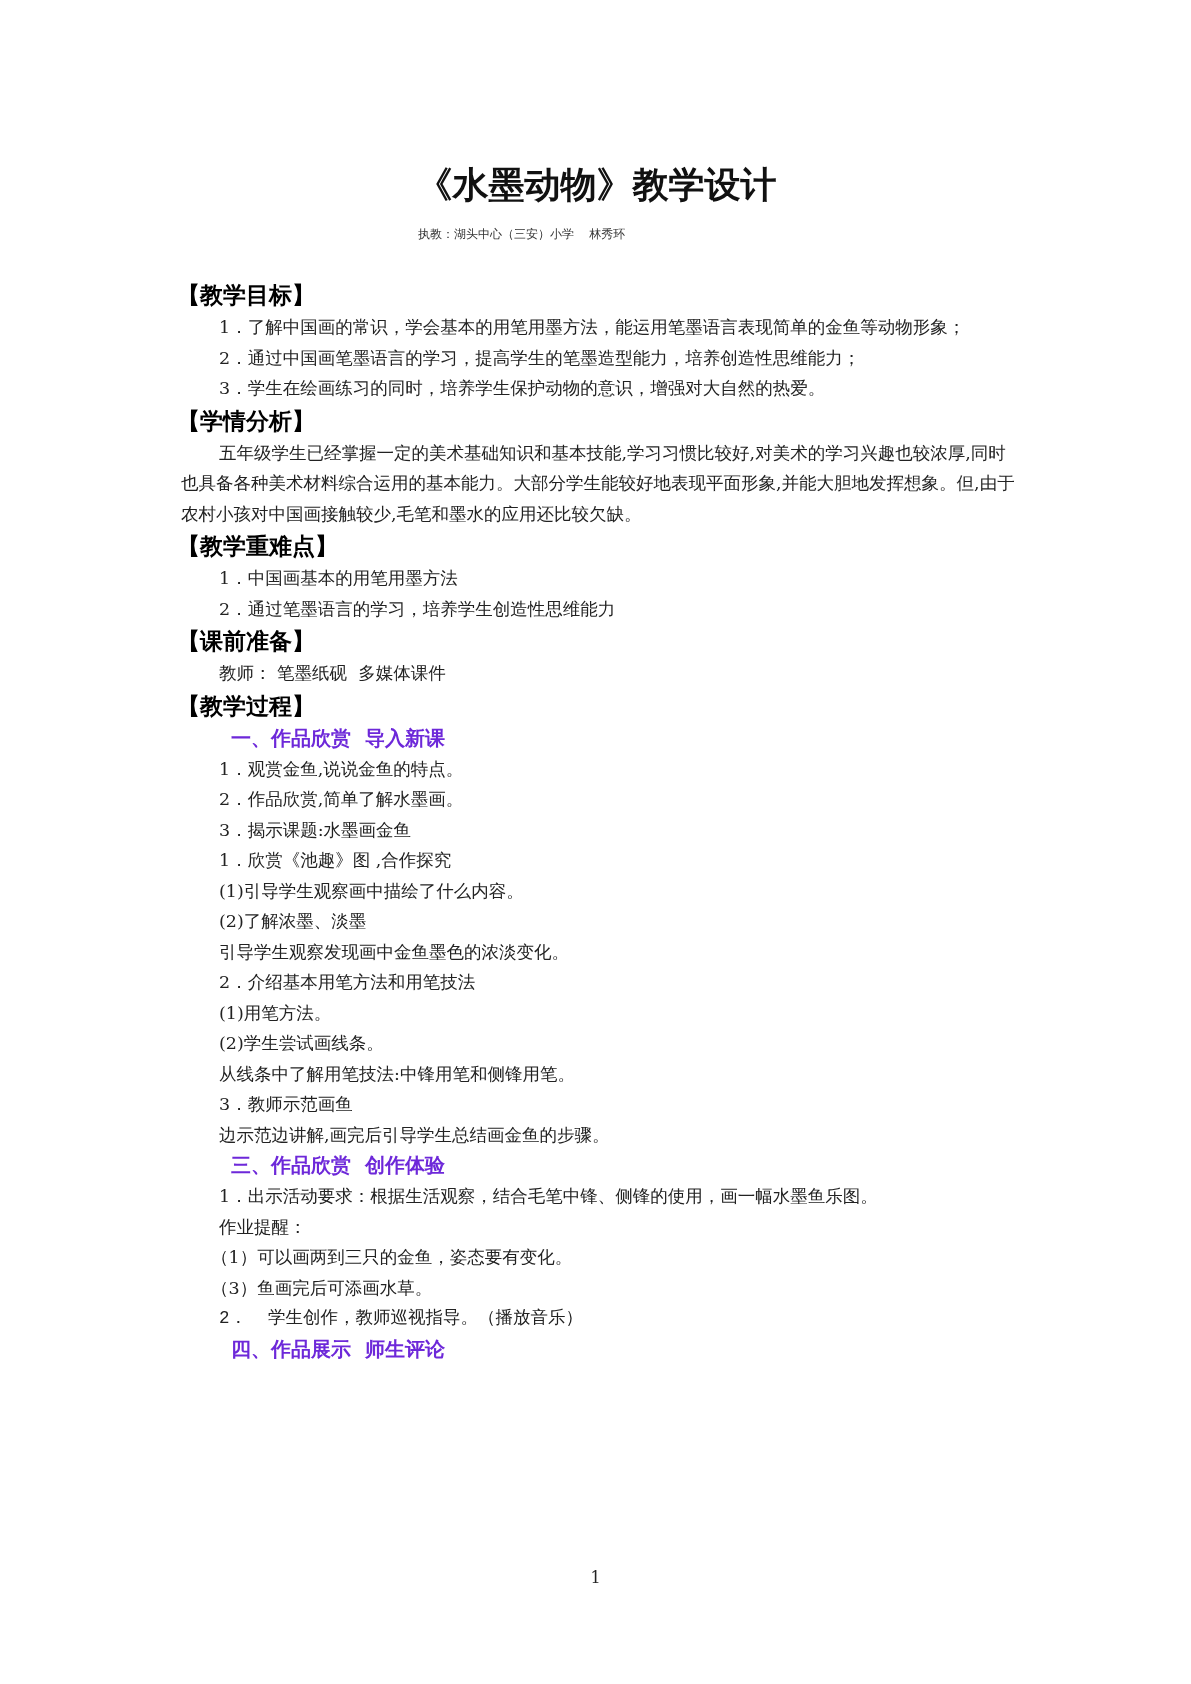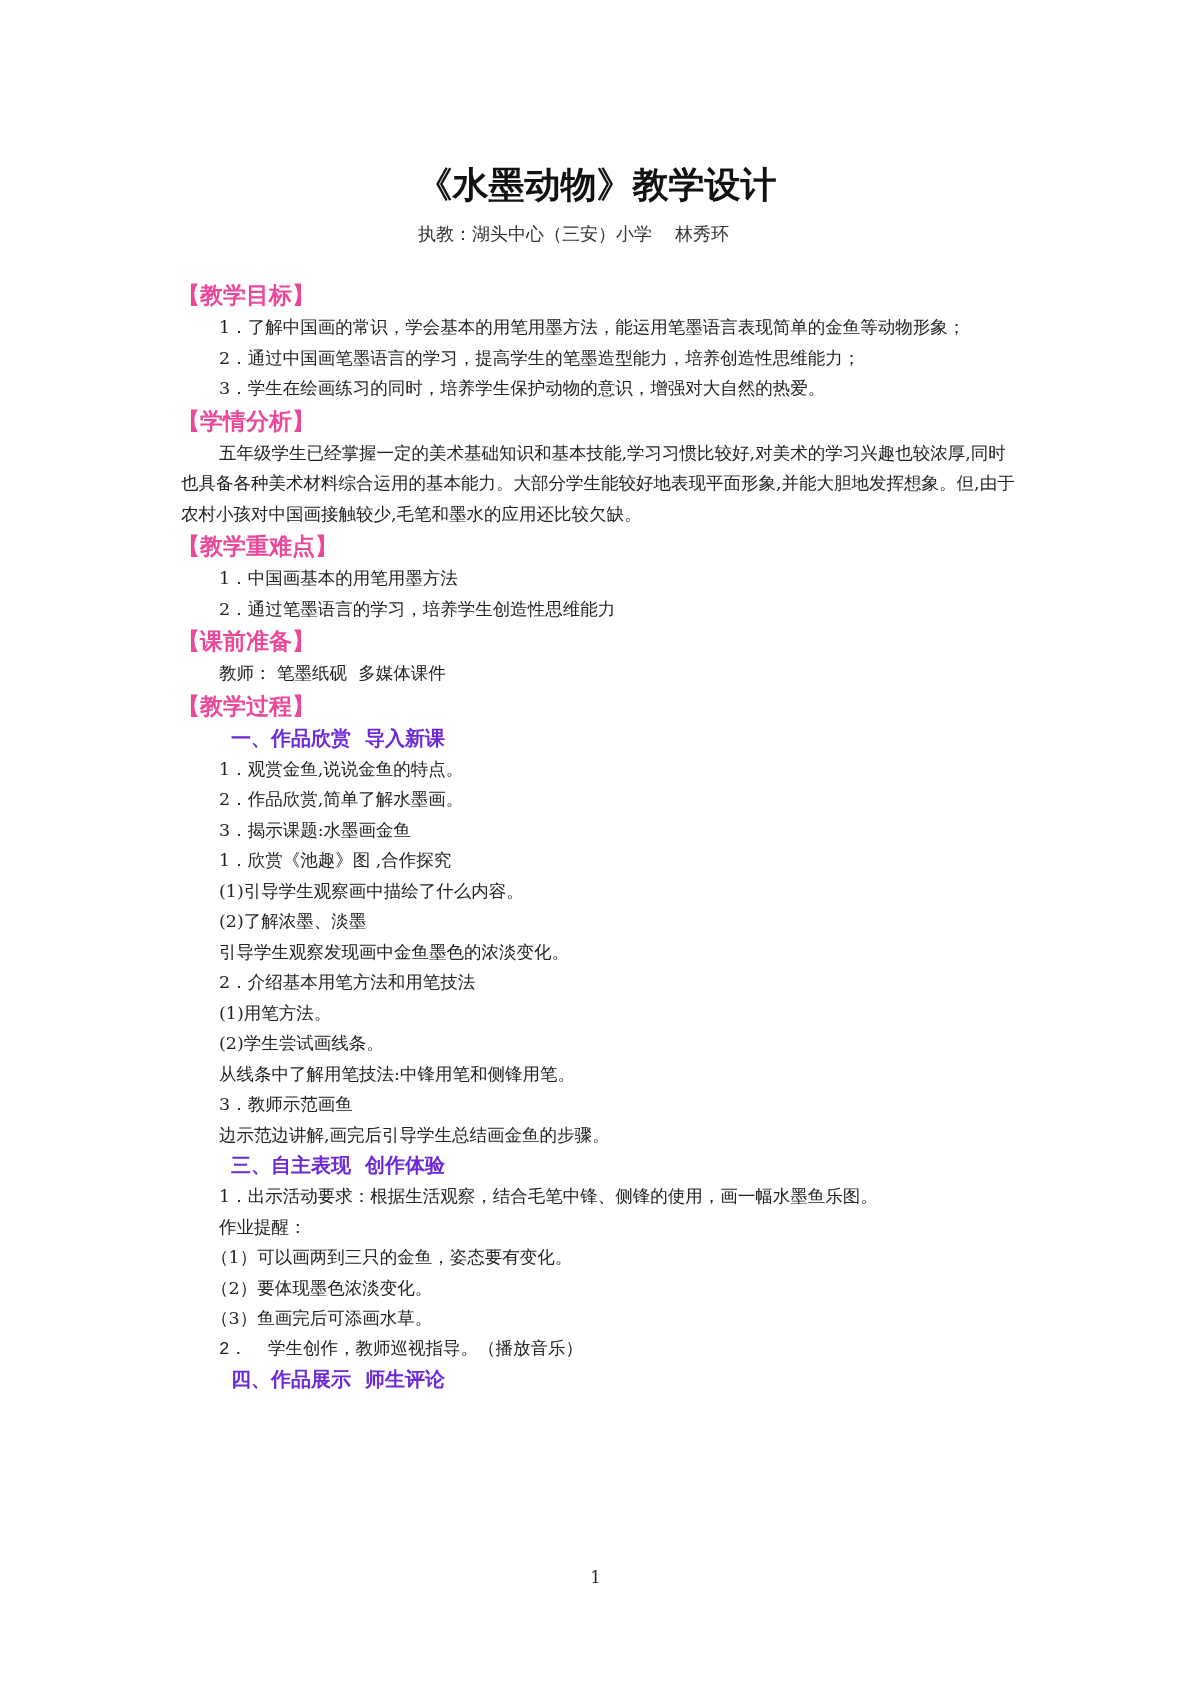--- a/index.html
+++ b/index.html
@@ -2,24 +2,24 @@
 <html><head>
 <meta charset="utf-8">
 <style>
   html, body { margin: 0; padding: 0; background: #ffffff; }
   body { width: 1191px; height: 1684px; position: relative; overflow: hidden;
          font-family: "DejaVu Serif", "Liberation Serif", serif; color: #1a1a1a; }
   .page { position: absolute; left: 0; top: 0; width: 1191px; height: 1684px; }
   .title { position: absolute; left: 1px; width: 1191px; top: 160px; text-align: center;
            font-family: "DejaVu Sans", "Liberation Sans", sans-serif; font-weight: bold;
            font-size: 36px; line-height: 50px; color: #111; }
-  .byline { position: absolute; left: 418px; top: 220px; font-size: 18px; line-height: 28px; color: #333; white-space: pre; }
+  .byline { position: absolute; left: 418px; top: 220px; font-size: 12px; line-height: 28px; color: #333; white-space: pre; }
   .content { position: absolute; left: 181px; top: 278px; width: 840px; }
   .sec { font-family: "DejaVu Sans", "Liberation Sans", sans-serif; font-weight: bold;
-         font-size: 23px; line-height: 34px; height: 34px; color: #ec4899; margin-left: -4px; }
+         font-size: 23px; line-height: 34px; height: 34px; color: #000000; margin-left: -4px; }
   .p { font-size: 17.5px; line-height: 30.5px; color: #222; }
   .ind { padding-left: 38px; }
   .first { text-indent: 38px; }
   .sub { font-family: "DejaVu Sans", "Liberation Sans", sans-serif; font-weight: bold;
          font-size: 20px; line-height: 31px; color: #6d28d9; padding-left: 50px; }
   .pageno { position: absolute; left: 0; width: 1191px; top: 1568px; text-align: center; font-size: 16px; color: #222; }
 </style>
 </head>
 <body>
 
@@ -55,25 +55,24 @@
     <div class="p ind">(1)引导学生观察画中描绘了什么内容。</div>
     <div class="p ind">(2)了解浓墨、淡墨</div>
     <div class="p ind">引导学生观察发现画中金鱼墨色的浓淡变化。</div>
     <div class="p ind">2．介绍基本用笔方法和用笔技法</div>
     <div class="p ind">(1)用笔方法。</div>
     <div class="p ind">(2)学生尝试画线条。</div>
     <div class="p ind">从线条中了解用笔技法:中锋用笔和侧锋用笔。</div>
     <div class="p ind">3．教师示范画鱼</div>
     <div class="p ind">边示范边讲解,画完后引导学生总结画金鱼的步骤。</div>
 
-    <div class="sub" style="white-space:pre;">三、自主表现  创作体验</div>
+    <div class="sub" style="white-space:pre;">三、作品欣赏  创作体验</div>
     <div class="p ind">1．出示活动要求：根据生活观察，结合毛笔中锋、侧锋的使用，画一幅水墨鱼乐图。</div>
     <div class="p ind">作业提醒：</div>
     <div class="p ind" style="padding-left:30px;">（1）可以画两到三只的金鱼，姿态要有变化。</div>
-    <div class="p ind" style="padding-left:30px;">（2）要体现墨色浓淡变化。</div>
     <div class="p ind" style="padding-left:30px;">（3）鱼画完后可添画水草。</div>
     <div class="p ind" style="white-space:pre;font-family:Liberation Mono, monospace;">2．  学生创作，教师巡视指导。（播放音乐）</div>
 
     <div class="sub" style="white-space:pre;">四、作品展示  师生评论</div>
   </div>
 
   <div class="pageno">1</div>
 </div>
 
 </body></html>

